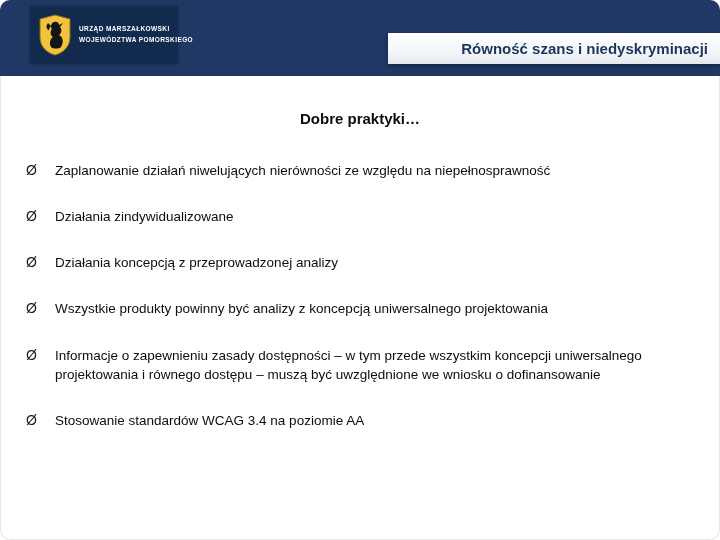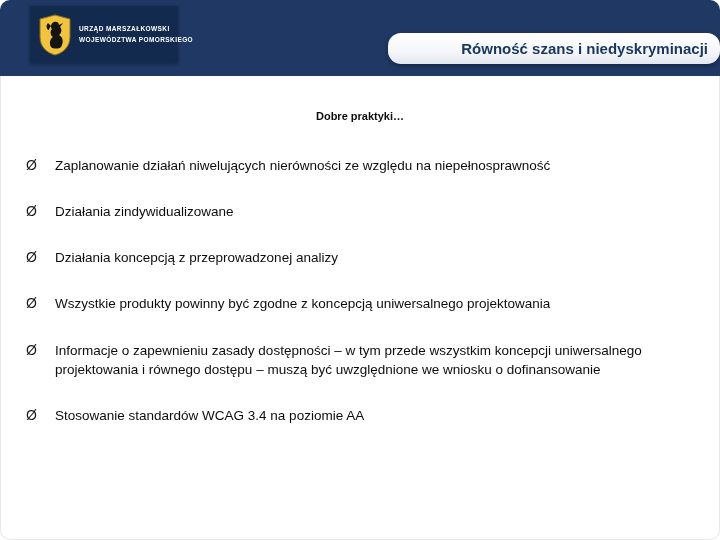--- a/index.html
+++ b/index.html
@@ -63,36 +63,35 @@
     top: 33px;
     width: 332px;
     height: 31px;
     background: linear-gradient(to bottom, #ffffff 0%, #f4f6f9 60%, #e3e7ee 100%);
     display: flex;
     align-items: center;
     justify-content: flex-end;
     padding-right: 12px;
     box-sizing: border-box;
     box-shadow: 0 2px 4px rgba(0,0,0,0.35);
-    border-radius: 13px;
   }
   .banner span {
     color: #17375e;
     font-size: 15px;
     font-weight: bold;
     white-space: nowrap;
   }
   
   .content {
     padding: 34px 24px 0 24px;
   }
   .title {
     margin: 0 0 34px 0;
     text-align: center;
-    font-size: 11px;
+    font-size: 15px;
     font-weight: bold;
     color: #0d0d0d;
   }
   .bullets {
     list-style: none;
     margin: 0;
     padding: 0 6px 0 2px;
   }
   .bullet {
     display: flex;
@@ -155,21 +154,21 @@
         <span class="btext">Działania zindywidualizowane</span>
       </li>
 
       <li class="bullet">
         <span class="glyph">Ø</span>
         <span class="btext">Działania koncepcją z przeprowadzonej analizy</span>
       </li>
 
       <li class="bullet">
         <span class="glyph">Ø</span>
-        <span class="btext">Wszystkie produkty powinny być zgodne z koncepcją uniwersalnego projektowania</span>
+        <span class="btext">Wszystkie produkty powinny być analizy z koncepcją uniwersalnego projektowania</span>
       </li>
 
       <li class="bullet">
         <span class="glyph">Ø</span>
         <span class="btext">Informacje o zapewnieniu zasady dostępności – w tym przede wszystkim koncepcji uniwersalnego projektowania i równego dostępu – muszą być uwzględnione we wniosku o dofinansowanie</span>
       </li>
 
       <li class="bullet">
         <span class="glyph">Ø</span>
         <span class="btext">Stosowanie standardów WCAG 3.4 na poziomie AA</span>

